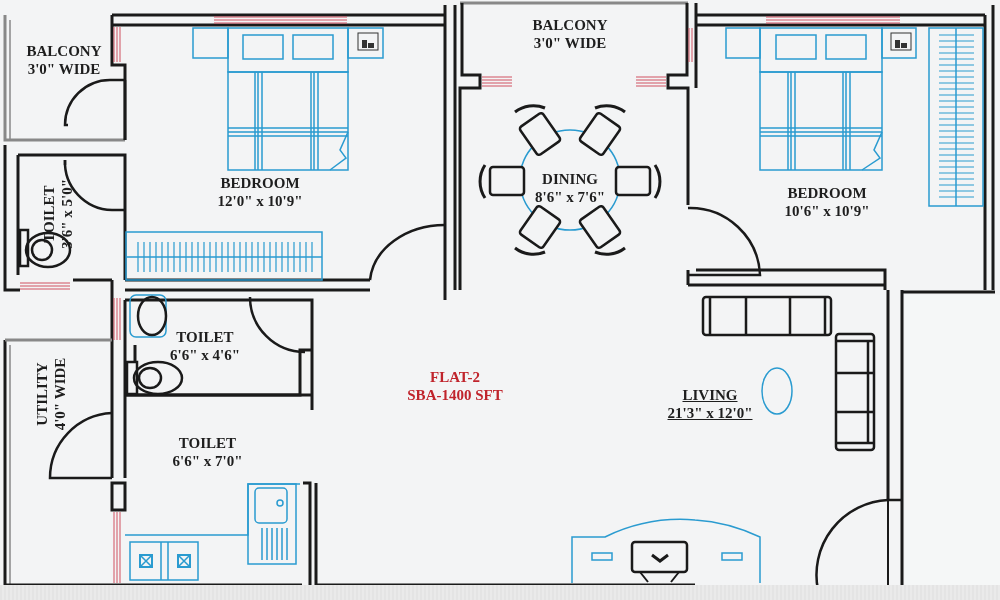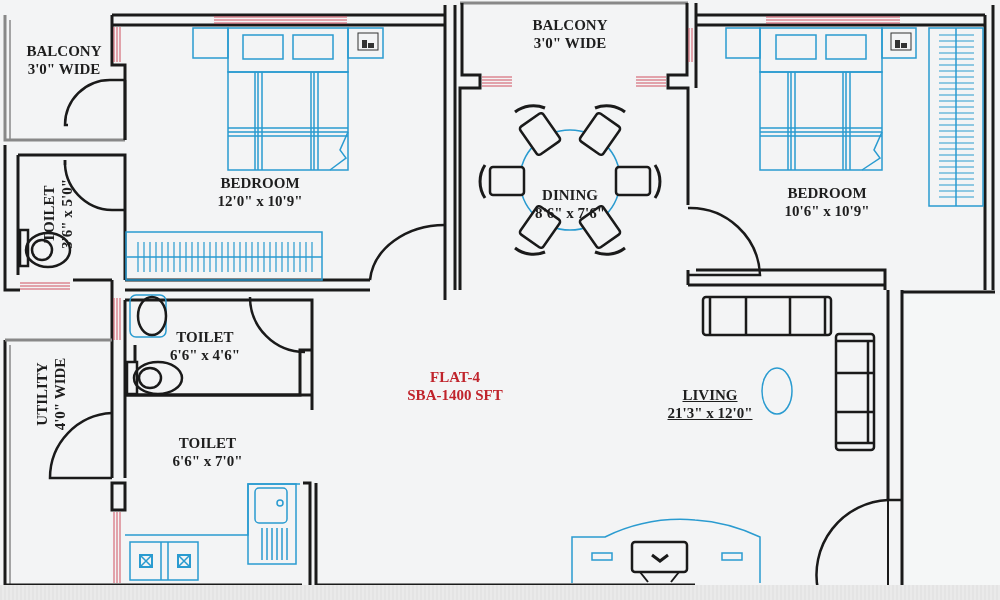--- a/index.html
+++ b/index.html
@@ -231,21 +231,21 @@
 <div class="lbl" style="left:185px; top:174px; width:150px;">
   <span class="n">BEDROOM</span>
   <span class="d">12'0" x 10'9"</span>
 </div>
 
 <div class="lbl" style="left:510px; top:16px; width:120px;">
   <span class="n">BALCONY</span>
   <span class="d">3'0" WIDE</span>
 </div>
 
-<div class="lbl" style="left:515px; top:170px; width:110px;margin-top:16px;">
+<div class="lbl" style="left:515px; top:170px; width:110px;">
   <span class="n">DINING</span>
   <span class="d">8'6" x 7'6"</span>
 </div>
 
 <div class="lbl" style="left:752px; top:184px; width:150px;">
   <span class="n">BEDROOM</span>
   <span class="d">10'6" x 10'9"</span>
 </div>
 
 <div class="lbl" style="left:150px; top:328px; width:110px;">
@@ -257,20 +257,20 @@
   <span class="n">UTILITY</span>
   <span class="d">4'0" WIDE</span>
 </div>
 
 <div class="lbl" style="left:150px; top:434px; width:115px;">
   <span class="n">TOILET</span>
   <span class="d">6'6" x 7'0"</span>
 </div>
 
 <div class="lbl red" style="left:380px; top:368px; width:150px;">
-  <span class="n">FLAT-4</span>
+  <span class="n">FLAT-2</span>
   <span class="d">SBA-1400 SFT</span>
 </div>
 
 <div class="lbl" style="left:640px; top:386px; width:140px;text-decoration:underline;">
   <span class="n">LIVING</span>
   <span class="d">21'3" x 12'0"</span>
 </div>
 
 </body></html>

